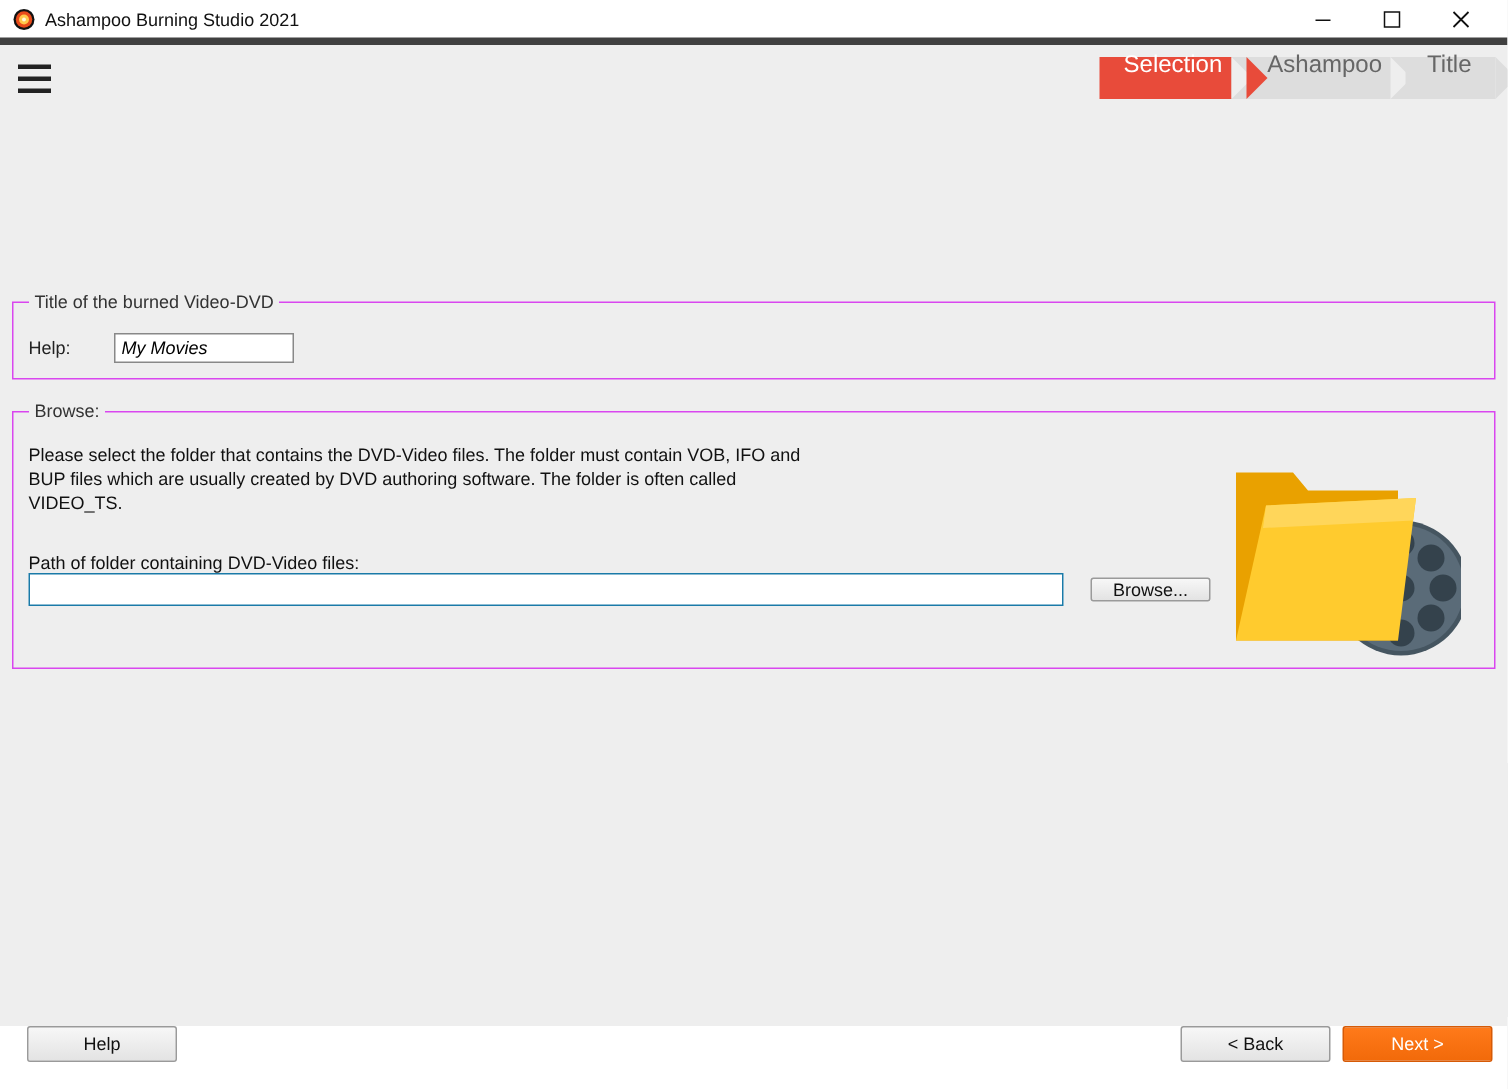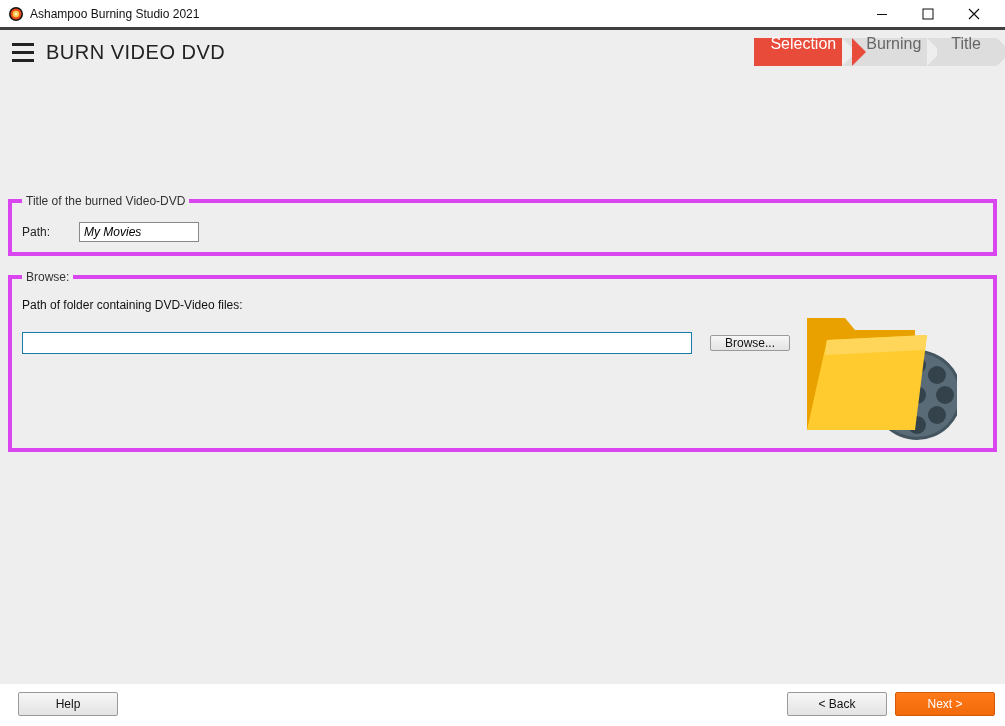--- a/index.html
+++ b/index.html
@@ -12,21 +12,21 @@
       overflow: hidden;
       display: flex;
       flex-direction: column;
     }
     .titlebar {
       height: 30px;
       background: #fff;
       display: flex;
       align-items: center;
       padding: 0 8px;
-      border-bottom: 3px solid #404040;
+      border-bottom: 5px solid #404040;
     }
     .titlebar .app-icon {
       width: 16px; height: 16px;
       margin-right: 6px;
     }
     .titlebar .title { font-size: 12px; color: #111; }
     .titlebar .spacer { flex: 1; }
     .win-btns { display: flex; gap: 0; }
     .win-btn {
       width: 46px; height: 30px;
@@ -93,42 +93,42 @@
 
     .content {
       flex: 1;
       background: #eeeeee;
       padding: 120px 8px 8px 8px;
       display: flex;
       flex-direction: column;
     }
 
     fieldset.fg {
-      border: 4px solid #d946ef;
+      border: 1px solid #d946ef;
       margin-bottom: 14px;
-      padding: 14px 28px 10px 10px;
+      padding: 14px 14px 10px 10px;
     }
     fieldset.fg legend {
       font-size: 12px; color: #333; padding: 0 4px;
     }
 
     .title-row { display:flex; align-items:center; gap:12px; }
     .title-row label { font-size:12px; color: #222; width: 45px; }
     .title-row input {
       width: 120px; height: 20px;
       border: 1px solid #888; background: #fff;
       font-size: 12px; padding: 1px 4px; font-style: italic;
     }
 
     .folder-body { position: relative; padding-right: 175px; min-height: 140px;}
     .folder-desc {
       color: #111; line-height: 1.35; max-width: 520px;
       margin-bottom: 24px;
     }
-    .path-label { font-size: 12px; color:#111; margin-bottom: 20px; }
+    .path-label { font-size: 12px; color:#111; margin-bottom: 0; }
     .path-row { display:flex; gap: 18px; align-items:center; }
     .path-row input {
       flex: 1; max-width: 715px; height: 22px;
       border: 1px solid #1a7aa8;
       background: #fff; padding: 1px 4px;
     }
     .btn {
       height: 16px;
       min-width: 80px;
       padding: 0 14px;
@@ -147,21 +147,21 @@
     }
 
     .folder-illustration {
       position: absolute; right: 8px; top: 2px;
       width: 160px; height: 145px;
     }
 
     .footer {
       height: 42px;
       padding: 0 10px 10px 10px;
-      display:flex; align-items:flex-end;
+      display:flex; 
     }
     .footer .spacer { flex:1; }
     .footer .btn { margin-left: 8px; }
   </style>
 </head>
 <body>
 
 <div class="titlebar">
   <span class="app-icon">
     <svg viewBox="0 0 16 16">
@@ -191,48 +191,48 @@
     </div>
   </div>
 </div>
 
 <div class="header">
   <div class="hamburger">
     <span></span>
       <span></span>
       <span></span>
   </div>
-  <div class="page-title">BURN VIDEO DVD</div>
   <span class="spacer"></span>
   <div class="crumbs">
     <div class="crumb active">
         <span>Selection</span>
       </div>
     <div class="crumb">
-        <span>Burning</span>
+        <span>Ashampoo</span>
       </div>
     <div class="crumb">
         <span>Title</span>
       </div>
   </div>
 </div>
 
 <div class="content">
 
   <fieldset class="fg">
     <legend>Title of the burned Video-DVD</legend>
     <div class="title-row">
-      <label>Path:</label>
+      <label>Help:</label>
       <input type="text" value="My Movies" style="">
     </div>
   </fieldset>
 
   <fieldset class="fg">
     <legend>Browse:</legend>
     <div class="folder-body">
+      <div class="folder-desc">Please select the folder that contains the DVD-Video files. The folder must contain VOB, IFO and BUP files which are usually created by DVD authoring software. The folder is often called VIDEO_TS.</div>
       <div class="path-label">Path of folder containing DVD-Video files:</div>
       <div class="path-row">
         <input type="text" value="" style="">
         <button class="btn">Browse...</button>
       </div>
       <div class="folder-illustration">
         <svg viewBox="0 0 160 145">
 
           <circle cx="120" cy="95" r="45" fill="#455560"></circle>
           <circle cx="120" cy="95" r="42" fill="#5a6b78"></circle>

